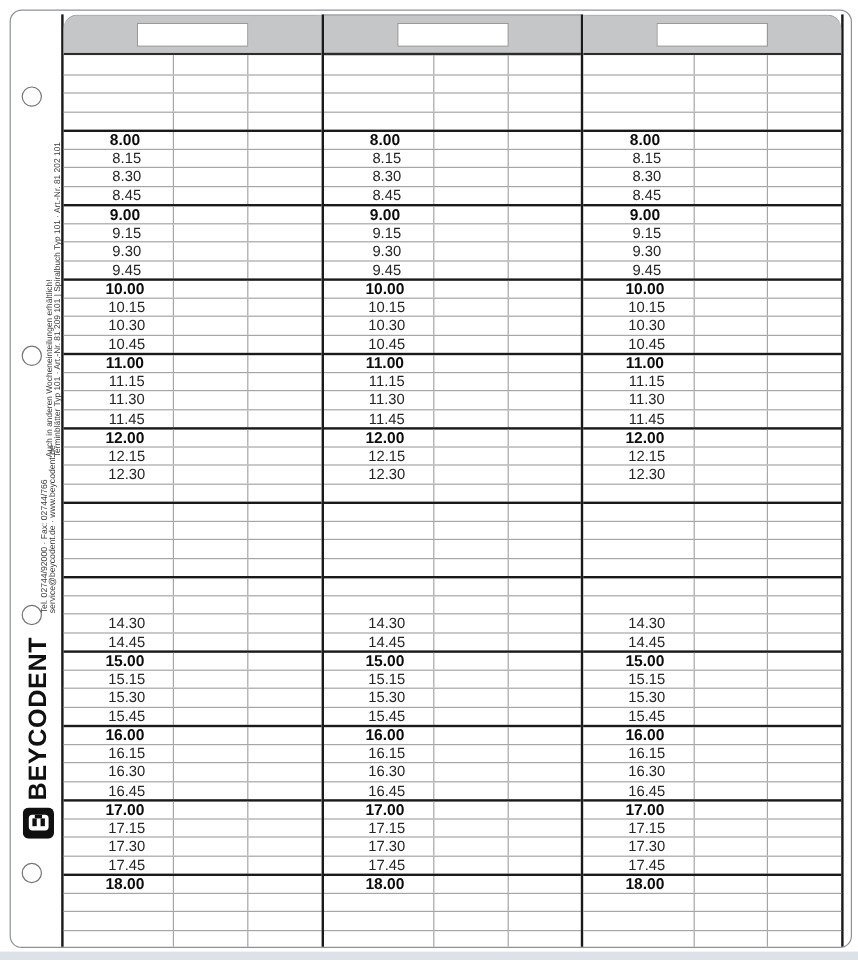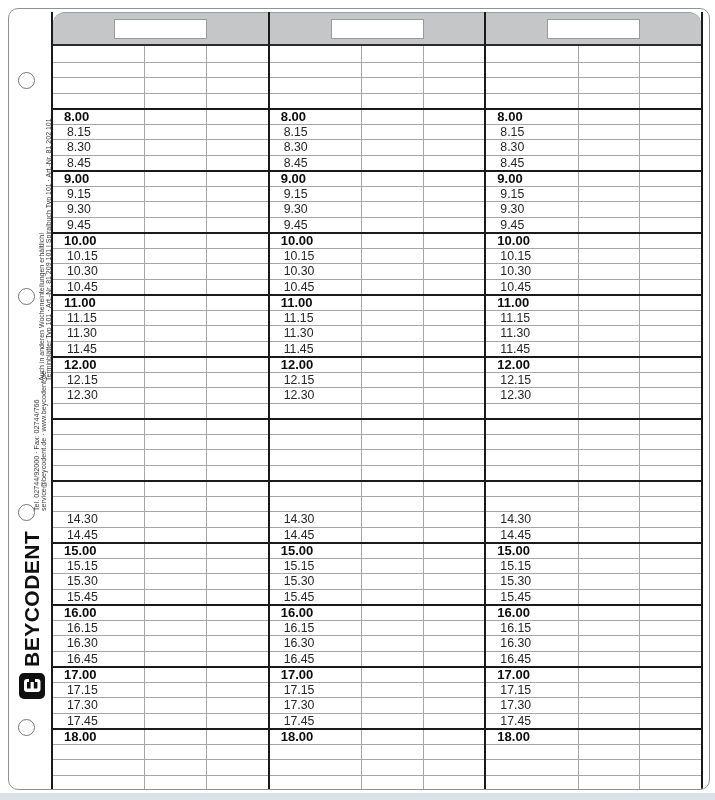--- a/index.html
+++ b/index.html
@@ -41,20 +41,21 @@
   .logo-text{
     font-size:21px;font-weight:bold;color:#101010;letter-spacing:.5px;
   }
   .logo-icon{display:block;width:26px;height:26px;flex:0 0 auto;}
   
   .table{
     position:absolute;left:42px;top:3px;width:652px;height:778px;
     display:flex;box-sizing:border-box;
     border-left:2px solid var(--dark,#1a1a1a);
     border-right:2px solid var(--dark,#1a1a1a);
+    text-align:center;
   }
   .col{flex:1 1 0;display:flex;flex-direction:column;box-sizing:border-box;min-width:0;}
   .col + .col{border-left:2px solid var(--dark,#1a1a1a);}
   .band{
     height:34px;flex:0 0 auto;background:var(--band,#c5c6c8);
     border-bottom:2px solid #2c2c2c;box-sizing:border-box;
     border-top:1px solid #9aa0a4;
   }
   .col.first .band{border-top-left-radius:12px;}
   .col.last  .band{border-top-right-radius:12px;}

